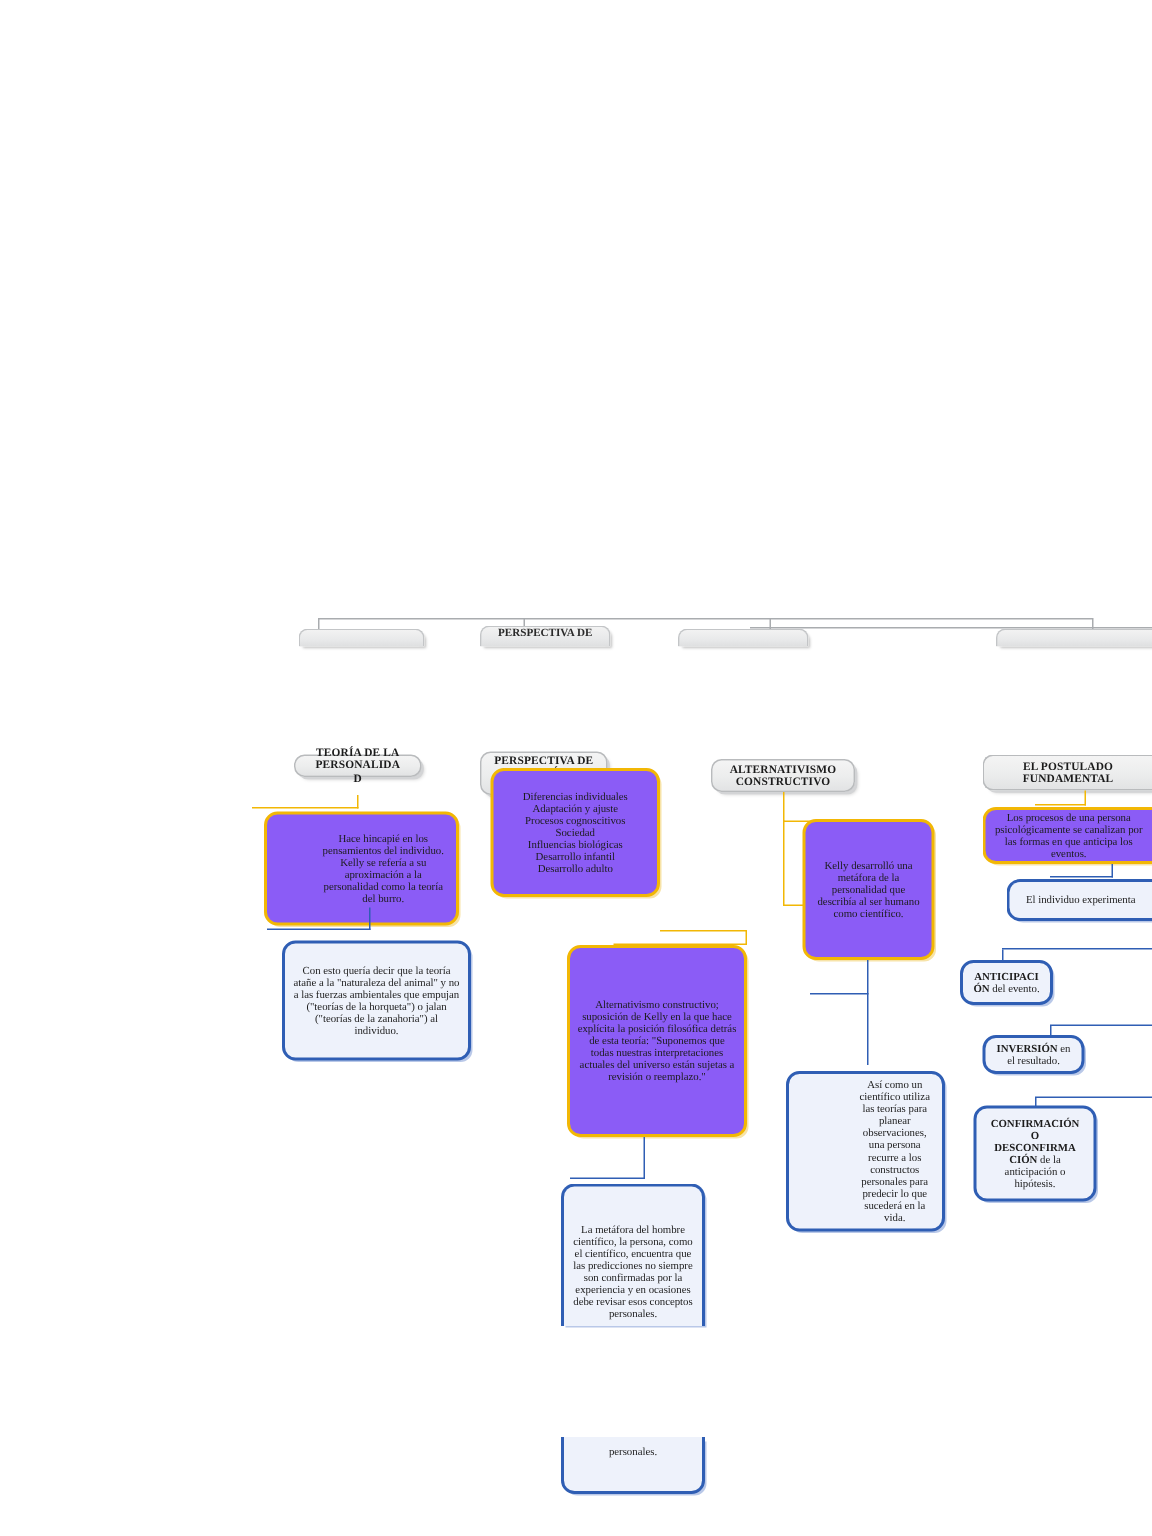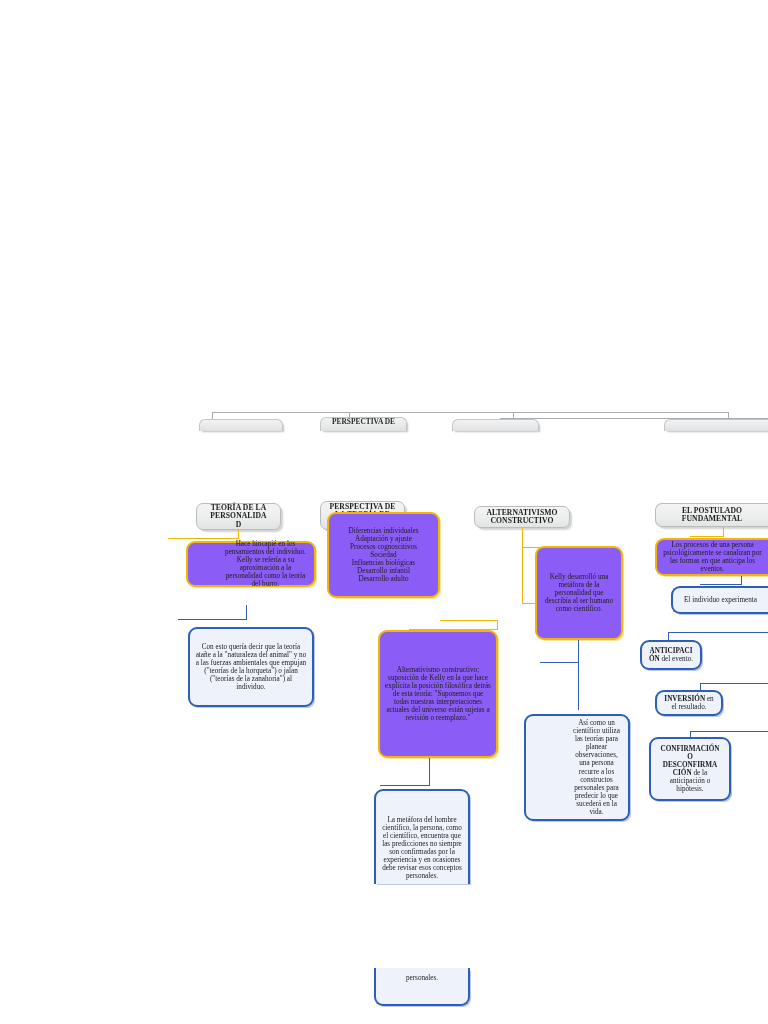--- a/index.html
+++ b/index.html
@@ -105,21 +105,21 @@
     font-size: 7.4px;
     font-weight: 700;
     text-align: center;
     color: #2a2a2a;
     box-shadow: 2px 2px 2px -1px rgba(0,0,0,.25);
   }
   .ghost .txt { display:block; margin-top:-1px; }
 
   .clip-right { border-right: none; border-top-right-radius:0; border-bottom-right-radius:0; }
   .clip-bottom { border-bottom: none; border-bottom-left-radius:0; border-bottom-right-radius:0; }
-  .clip-top { border-top: none; border-top-left-radius:0; border-top-right-radius:0;margin-top:10px; }
+  .clip-top { border-top: none; border-top-left-radius:0; border-top-right-radius:0; }
 </style>
 </head>
 <body>
 
 <div id="canvas">
 
   <div class="line g hline" style="left:212px; top:412px; width:516px;"></div>
   <div class="line g vline" style="left:212px; top:412px; height:9px;"></div>
   <div class="line g vline" style="left:349px; top:412px; height:9px;"></div>
   <div class="line g vline" style="left:513px; top:412px; height:9px;"></div>
@@ -132,29 +132,29 @@
   <div class="ghost clip-bottom" style="left:320px; top:417px; width:85px; height:13px;">
     <span class="txt">PERSPECTIVA DE</span>
   </div>
   <div class="ghost clip-bottom" style="left:452px; top:419px; width:85px; height:11px;">
     <span class="txt"></span>
   </div>
   <div class="ghost clip-bottom clip-right" style="left:664px; top:419px; width:104px; height:11px;">
     <span class="txt"></span>
   </div>
 
-  <div class="node hdr" style="left:196px; top:503px; width:85px; height:27px;justify-content:center;">
+  <div class="node hdr" style="left:196px; top:503px; width:85px; height:15px;justify-content:center;">
     <span class="txt">TEORÍA DE LA PERSONALIDA
 D</span>
   </div>
 
   <div class="line y vline thick" style="left:238px; top:530px; height:9px;"></div>
   <div class="line y hline thick" style="left:168px; top:538px; width:71px;"></div>
 
-  <div class="node yel" style="left:186px; top:541px; width:130px; height:46px;padding-left:34px;">
+  <div class="node yel" style="left:176px; top:541px; width:130px; height:76px;padding-left:34px;">
     <span class="txt">Hace hincapié en los pensamientos del individuo. Kelly se refería a su aproximación a la personalidad como la teoría del burro.</span>
   </div>
 
   <div class="line b vline thick" style="left:246px; top:605px; height:15px;"></div>
   <div class="line b hline thick" style="left:178px; top:619px; width:69px;"></div>
 
   <div class="node blu" style="left:188px; top:627px; width:126px; height:80px;">
     <span class="txt">Con esto quería decir que la teoría atañe a la "naturaleza del animal" y no a las fuerzas ambientales que empujan ("teorías de la horqueta") o jalan ("teorías de la zanahoria") al individuo.</span>
   </div>
 

